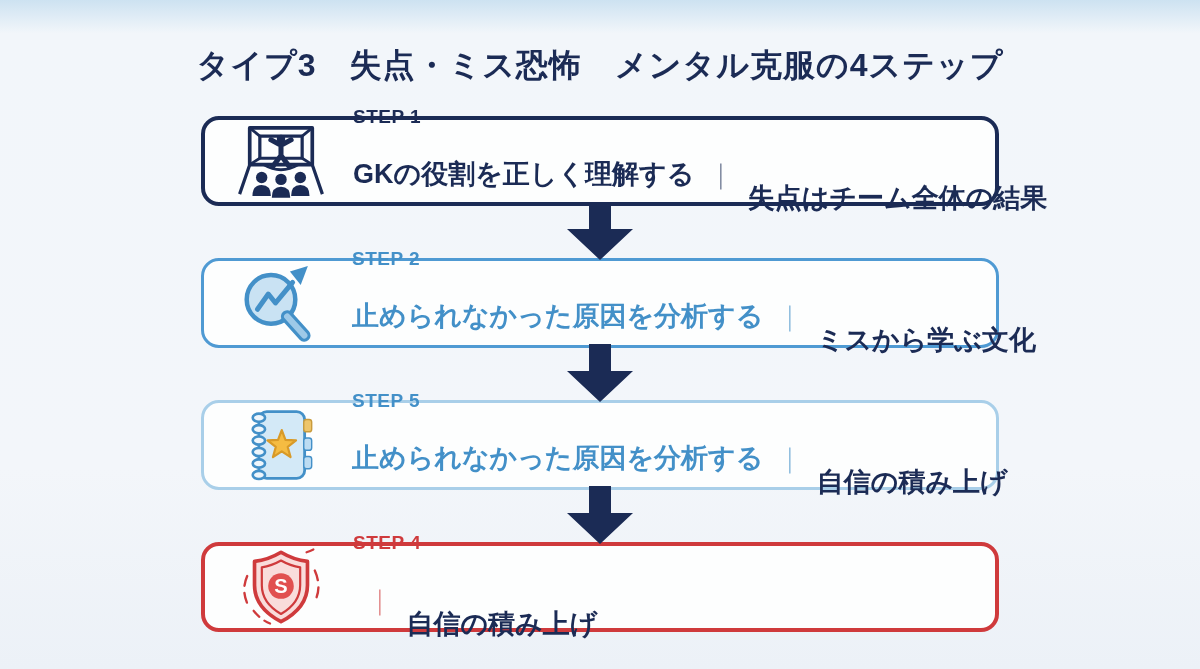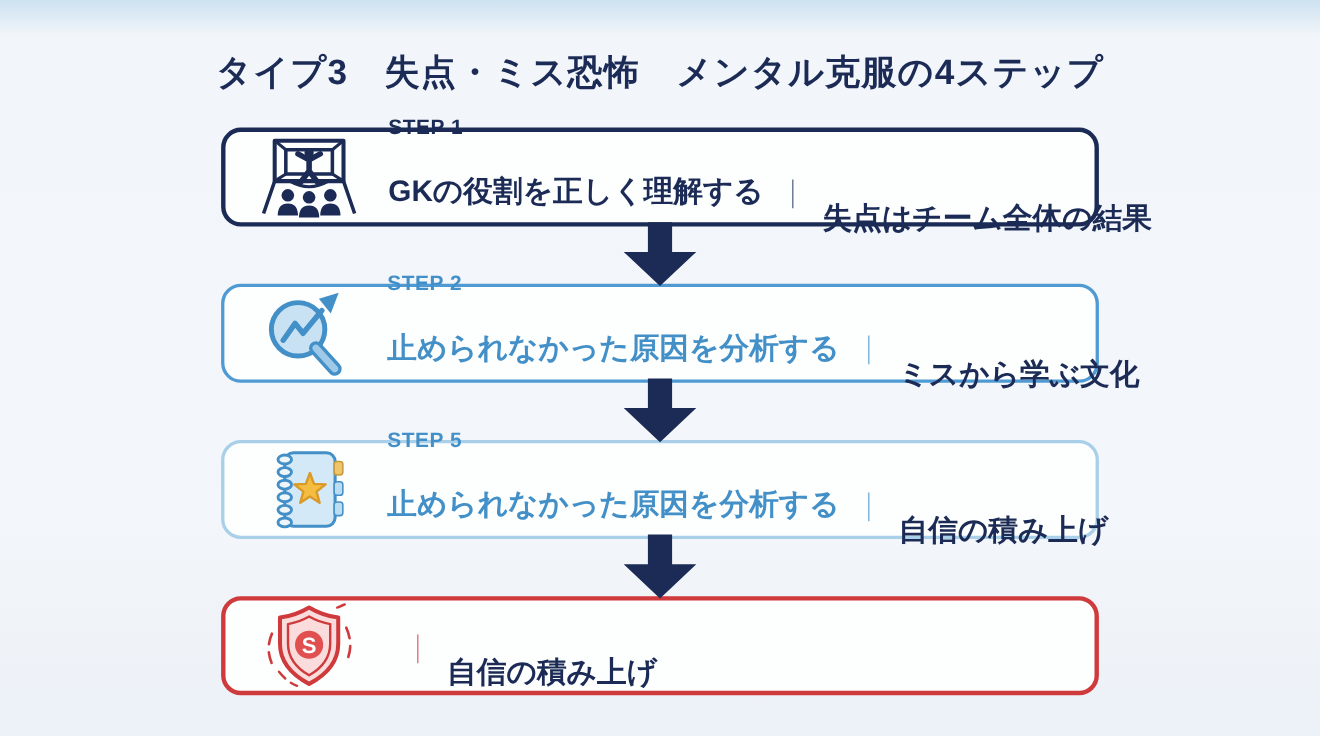--- a/index.html
+++ b/index.html
@@ -178,20 +178,21 @@
         <path d="M50,17 C57,21 64,23.5 71,24.5 L71,44 C71,58 62,68.5 50,75.5 C38,68.5 29,58 29,44 L29,24.5 C36,23.5 43,21 50,17 Z" fill="none" stroke="#cf3a3c" stroke-width="2.4" stroke-linejoin="round"></path>
         <circle cx="50" cy="45" r="14" fill="#e15050"></circle>
         <text x="50" y="53" text-anchor="middle" font-size="22" font-weight="bold" font-family="Liberation Sans, sans-serif" fill="#ffffff">S</text>
         <path d="M13,34 Q6,50 14,66" stroke="#cf3a3c" stroke-width="2.6" stroke-dasharray="11 8" fill="none" stroke-linecap="round"></path>
         <path d="M87,28 Q95,46 87,62" stroke="#cf3a3c" stroke-width="2.6" stroke-dasharray="11 8" fill="none" stroke-linecap="round"></path>
         <path d="M20,72 Q28,82 38,86" stroke="#cf3a3c" stroke-width="2.4" stroke-dasharray="9 7" fill="none" stroke-linecap="round"></path>
         <path d="M78,8 Q84,6 89,3" stroke="#cf3a3c" stroke-width="2.4" stroke-dasharray="8 6" fill="none" stroke-linecap="round"></path>
       </svg>
     </div>
     <div class="texts">
+      <div class="step-label">STEP 4</div>
       <div class="step-line">
         <span class="sep">｜</span>
         <span class="phrase2">自信の積み上げ</span>
       </div>
     </div>
   </div>
 
 </div>
 
 </body></html>

